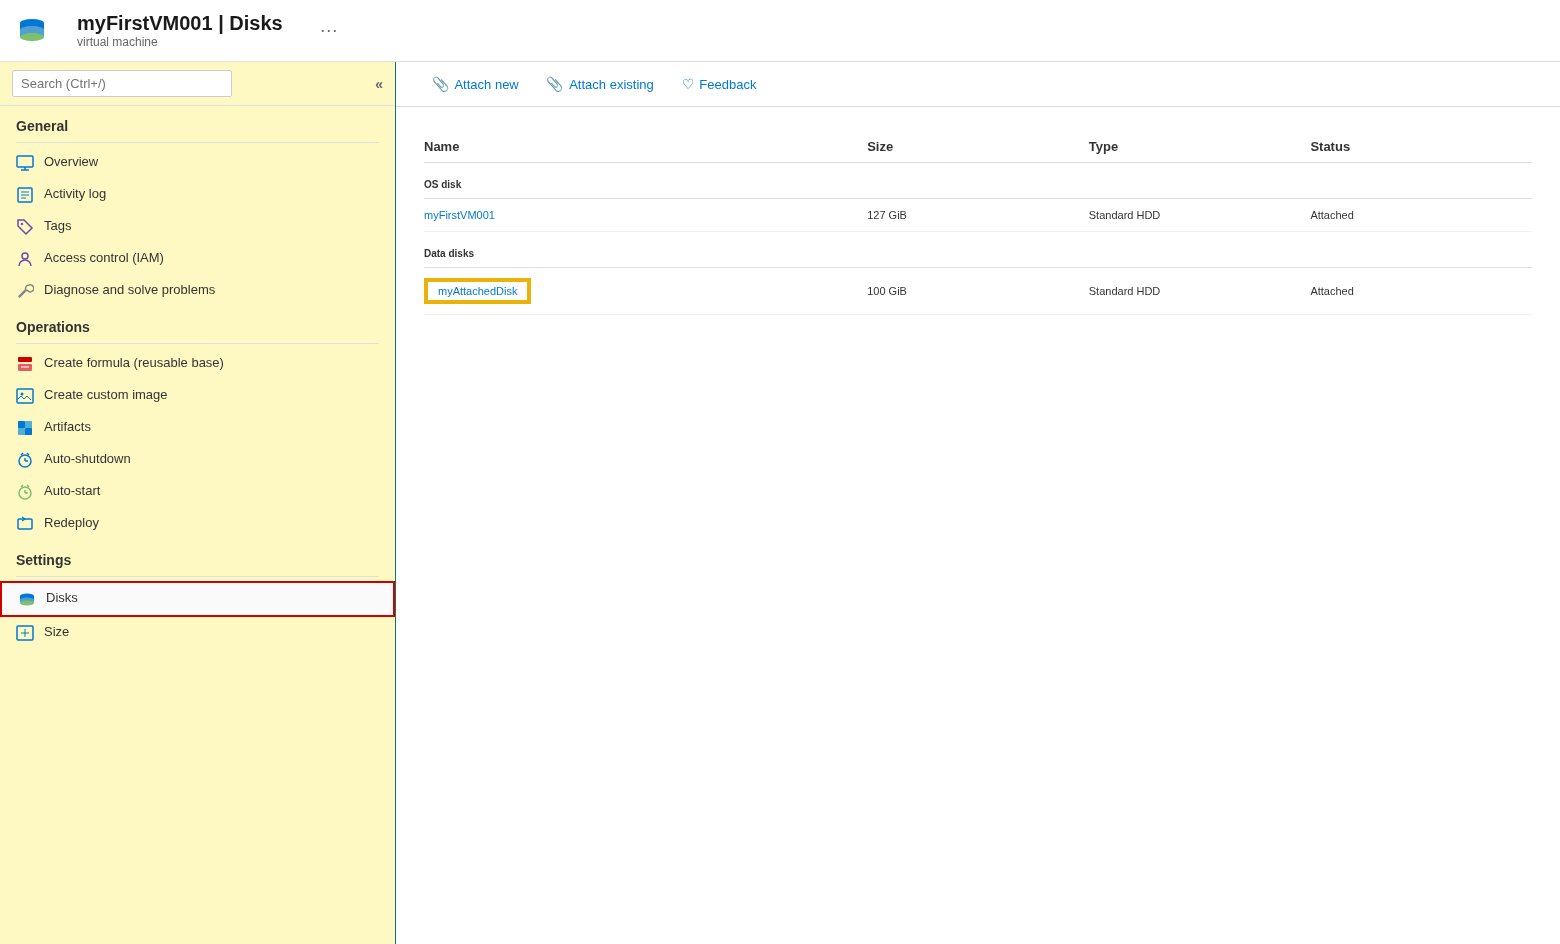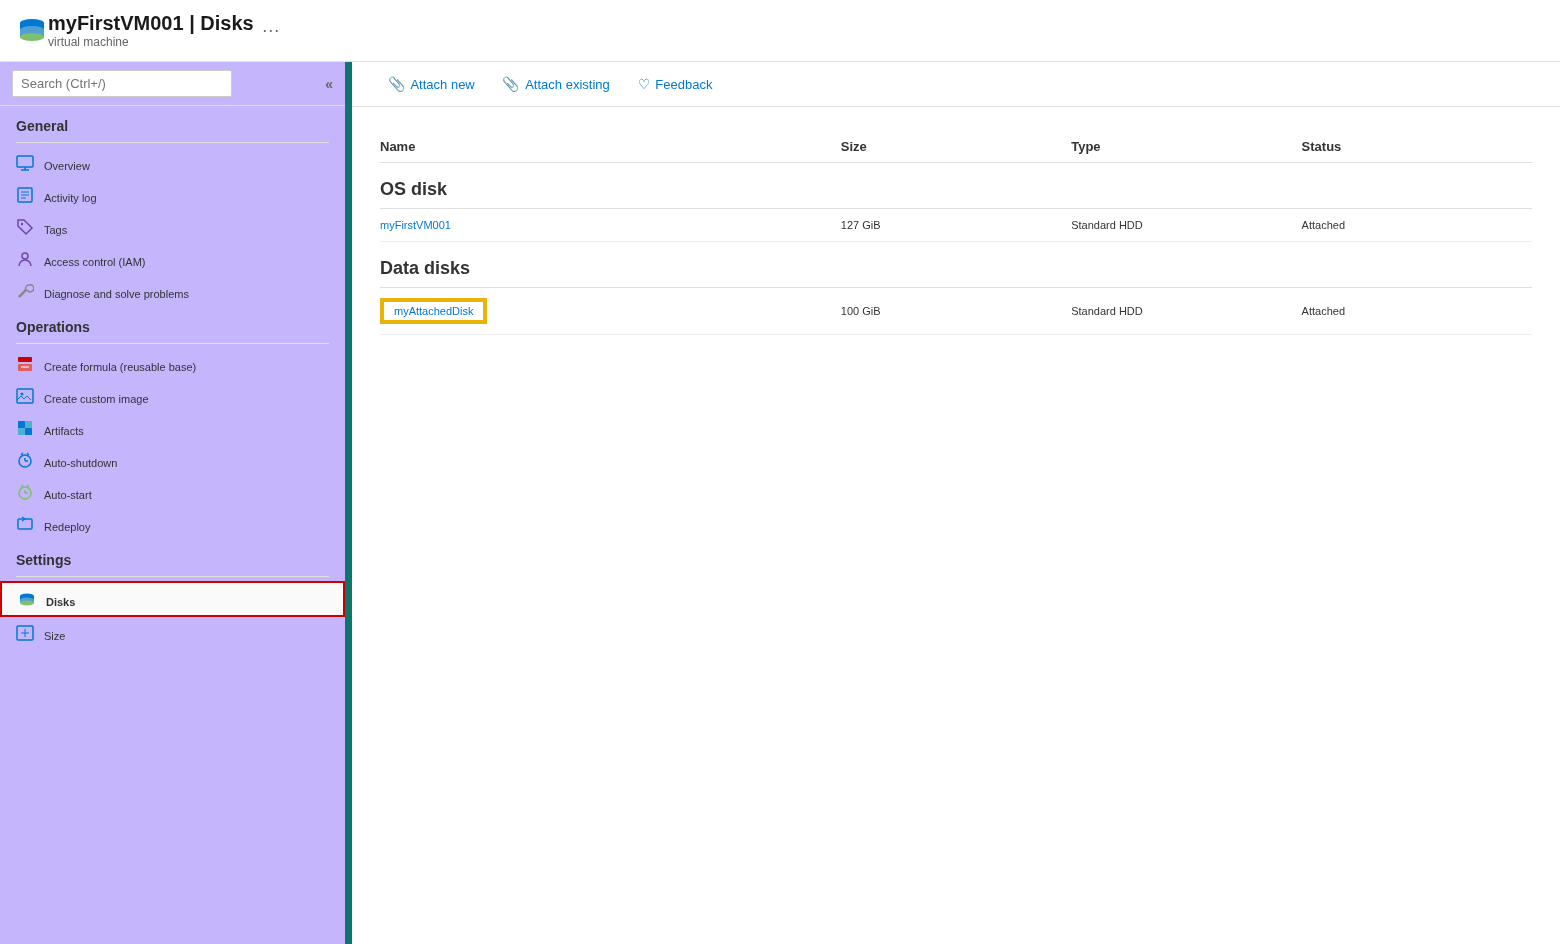--- a/index.html
+++ b/index.html
@@ -1,55 +1,55 @@
 <!DOCTYPE html>
 <html><head>
   <meta charset="utf-8">
   <style>
     * { box-sizing: border-box; margin: 0; padding: 0; }
     body { font-family: 'Segoe UI', Arial, sans-serif; font-size: 13px; color: #333; background: #fff; display: flex; flex-direction: column; height: 944px; width: 1560px; overflow: hidden; }
 
     
-    .header { display: flex; align-items: center; padding: 12px 16px; border-bottom: 1px solid #e0e0e0; background: #fff; gap: 0; }
+    .header { display: flex; align-items: center; padding: 12px 16px; border-bottom: 1px solid #e0e0e0; background: #fff; gap: 29px; }
     .header-icon { width: 32px; height: 32px; flex-shrink: 0; }
     .header-title-group { display: flex; flex-direction: column; }
     .header-title { font-size: 20px; font-weight: 600; color: #1a1a1a; }
     .header-subtitle { font-size: 12px; color: #666; }
     .header-ellipsis { color: #666; font-size: 18px; margin-left: 8px; cursor: pointer; }
 
     
     .main-layout { display: flex; flex: 1; overflow: hidden; }
 
     
-    .sidebar { width: 352px; flex-shrink: 0; border-right: 7px solid #0f766e; display: flex; flex-direction: column; overflow: hidden; background: #c4b5fd; }
+    .sidebar { width: 396px; flex-shrink: 0; border-right: 1px solid #0f766e; display: flex; flex-direction: column; overflow: hidden; background: #fef9c3; }
     .sidebar-search { padding: 8px 12px; border-bottom: 1px solid #e0e0e0; display: flex; align-items: center; gap: 8px; }
     .sidebar-search input { border: 1px solid #ccc; padding: 5px 8px; font-size: 13px; width: 220px; border-radius: 2px; color: #555; }
     .sidebar-collapse-btn { margin-left: auto; cursor: pointer; color: #666; font-size: 14px; font-weight: bold; }
     .sidebar-scroll { flex: 1; overflow-y: auto; padding-bottom: 16px; }
     .sidebar-scroll::-webkit-scrollbar { width: 8px; }
     .sidebar-scroll::-webkit-scrollbar-thumb { background: #c1c1c1; border-radius: 4px; }
     .sidebar-section-label { padding: 12px 16px 4px 16px; font-size: 14px; font-weight: 600; color: #333; text-transform: none; }
     .sidebar-divider { height: 1px; background: #e0e0e0; margin: 4px 16px; }
-    .sidebar-item { display: flex; align-items: flex-end; gap: 10px; padding: 7px 16px; cursor: pointer; color: #333; font-size: 11px; }
-    .sidebar-item.active { background: #f0f0f0; font-weight: 700; }
+    .sidebar-item { display: flex; align-items: flex-start; gap: 10px; padding: 7px 16px; cursor: pointer; color: #333; font-size: 13px; }
+    .sidebar-item.active { background: #f0f0f0; font-weight: 400; }
     .sidebar-item .item-icon { width: 18px; height: 18px; flex-shrink: 0; display: flex; align-items: center; justify-content: center; }
 
     
     .content { flex: 1; display: flex; flex-direction: column; overflow: hidden; }
     .toolbar { display: flex; align-items: center; padding: 8px 24px; border-bottom: 1px solid #e0e0e0; gap: 4px; }
     .toolbar-btn { display: flex; align-items: center; gap: 5px; padding: 6px 12px; cursor: pointer; color: #0078d4; font-size: 13px; border: none; background: none; }
     .toolbar-btn .btn-icon { font-size: 14px; }
 
     .content-body { flex: 1; overflow-y: auto; padding: 24px 28px; }
 
     
     .disk-table { width: 100%; border-collapse: collapse; }
     .disk-table th { text-align: left; font-weight: 600; font-size: 13px; color: #333; padding: 8px 12px 8px 0; border-bottom: 1px solid #e0e0e0; margin-left: 21px; }
     .disk-table td { padding: 10px 12px 10px 0; font-size: 11px; color: #333; border-bottom: 1px solid #f0f0f0; }
-    .section-header-row td { font-weight: 600; font-size: 18px; color: #333; padding-top: 16px; padding-bottom: 8px; border-bottom: 1px solid #e0e0e0; }
+    .section-header-row td { font-weight: 600; font-size: 10px; color: #333; padding-top: 16px; padding-bottom: 8px; border-bottom: 1px solid #e0e0e0; }
     .disk-link { color: #0078d4; cursor: pointer; text-decoration: none; }
   </style>
 </head>
 <body>
 
 <div class="header">
   <div class="header-icon">
     <svg viewBox="0 0 32 32" xmlns="http://www.w3.org/2000/svg">
 
       <ellipse cx="16" cy="8" rx="12" ry="4" fill="#0078d4"></ellipse>

